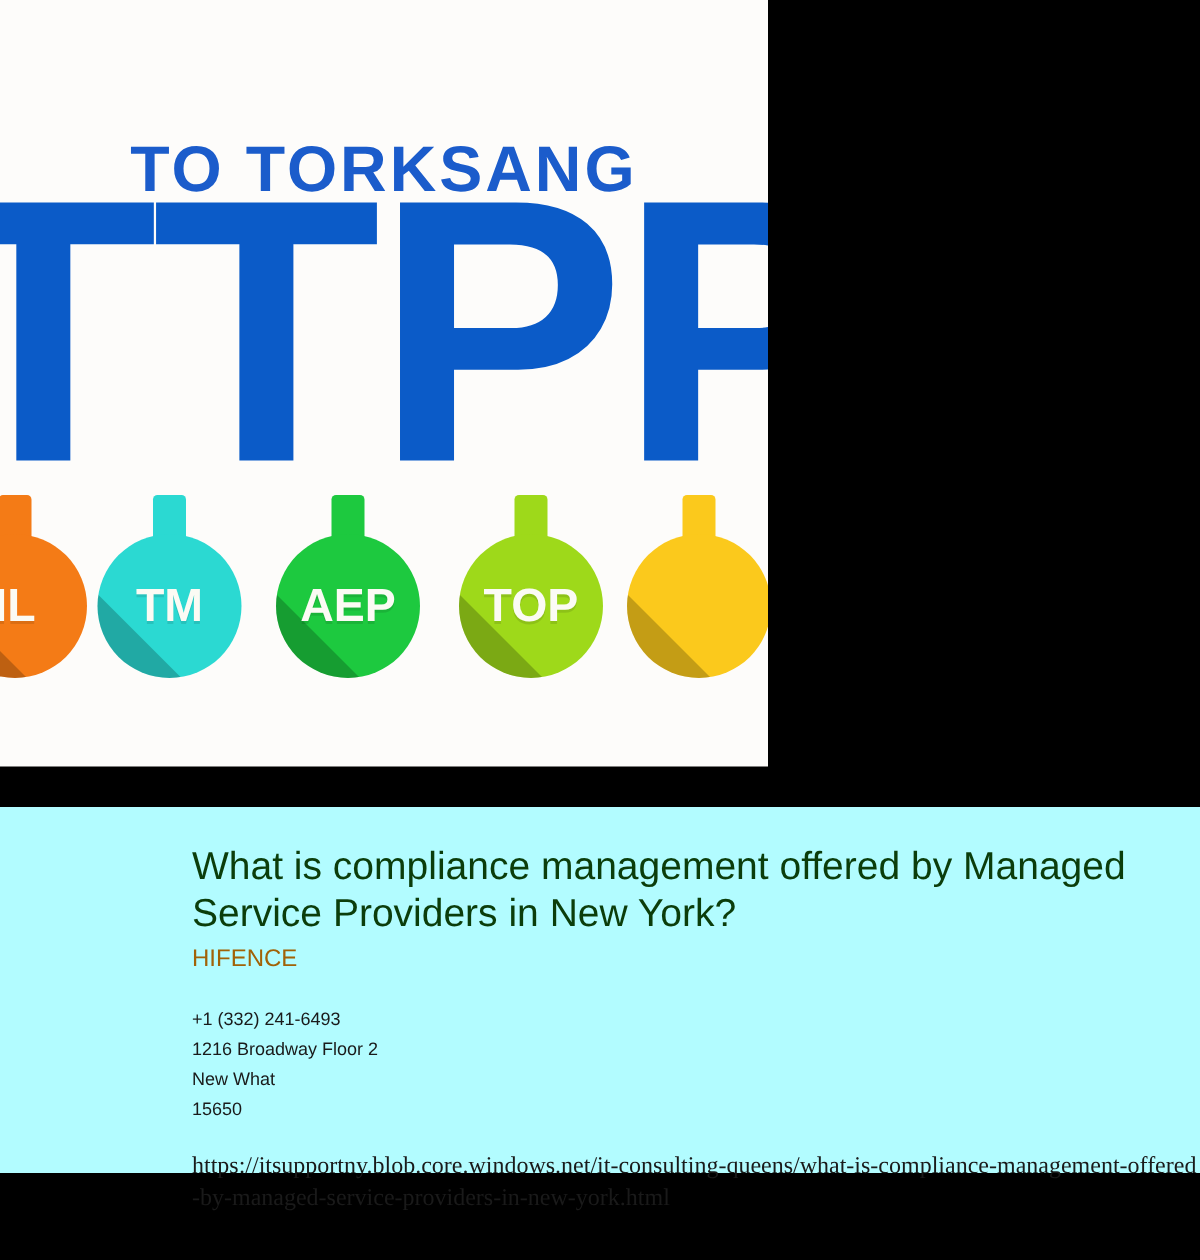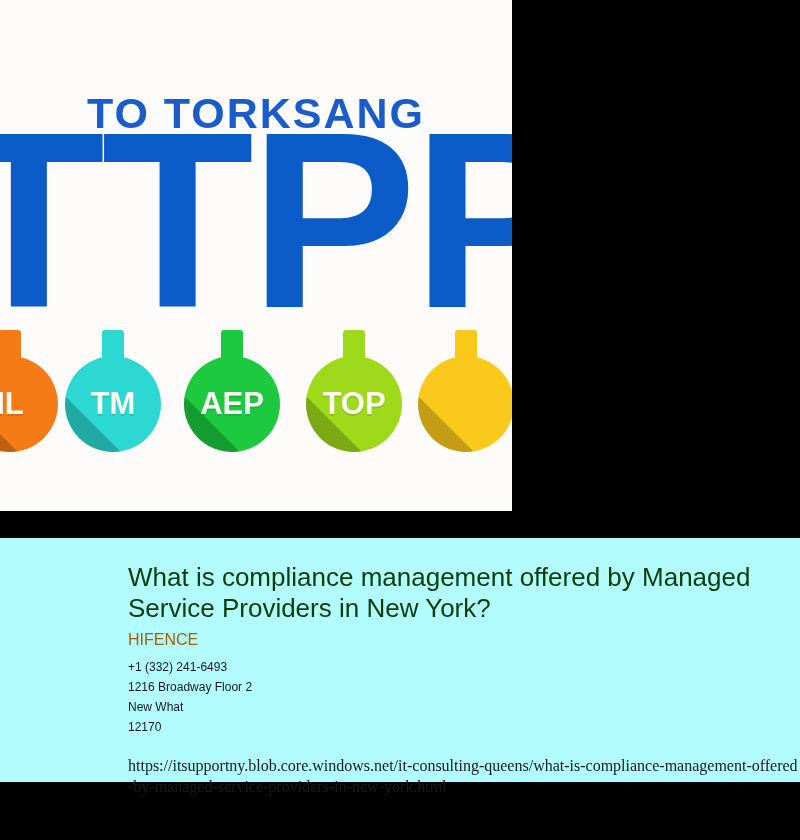--- a/index.html
+++ b/index.html
@@ -154,21 +154,21 @@
     max-width: 645px;
   }
   #info-brand {
     margin-top: 6px;
     font-family: "Liberation Sans", sans-serif;
     font-size: 16px;
     line-height: 19px;
     color: #a16207;
   }
   #info-contact {
-    margin-top: 8px;
+    margin-top: 20px;
   }
   .contact-line {
     font-family: "Liberation Sans", sans-serif;
     font-size: 12px;
     line-height: 20px;
     color: #1a1a1a;
   }
   #info-url {
     margin-top: 18px;
     font-family: Liberation Serif, serif;
@@ -234,19 +234,19 @@
   <div id="info-inner">
 
     <div id="info-heading">What is compliance management offered by Managed Service Providers in New York?</div>
 
     <div id="info-brand">HIFENCE</div>
 
     <div id="info-contact">
       <div class="contact-line">+1 (332) 241-6493</div>
       <div class="contact-line">1216 Broadway Floor 2</div>
       <div class="contact-line">New What</div>
-      <div class="contact-line">12170</div>
+      <div class="contact-line">15650</div>
     </div>
 
     <div id="info-url">https://itsupportny.blob.core.windows.net/it-consulting-queens/what-is-compliance-management-offered-by-managed-service-providers-in-new-york.html</div>
 
   </div>
 </div>
 
 </body></html>

